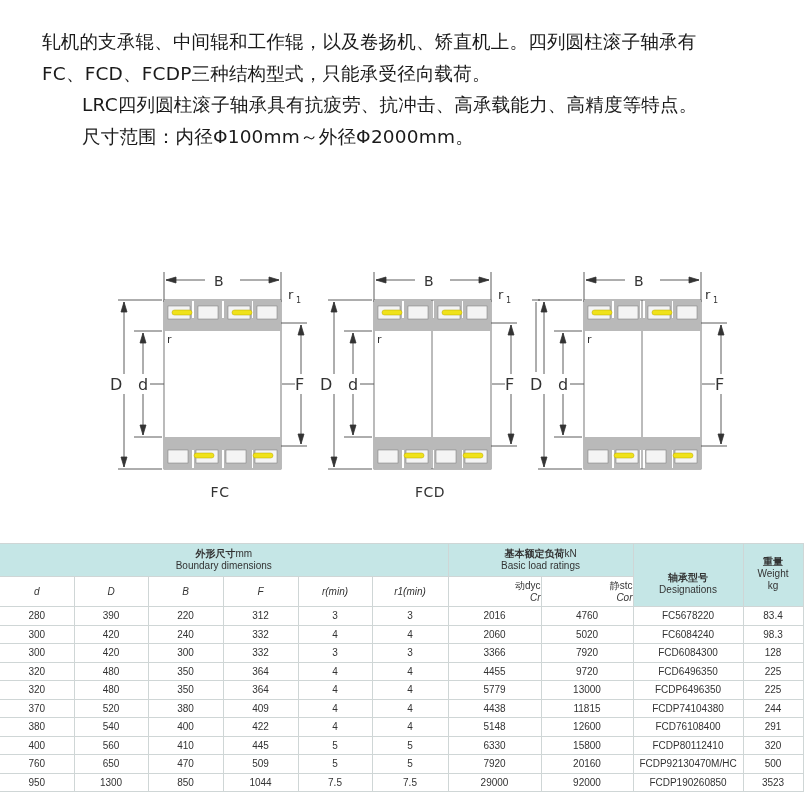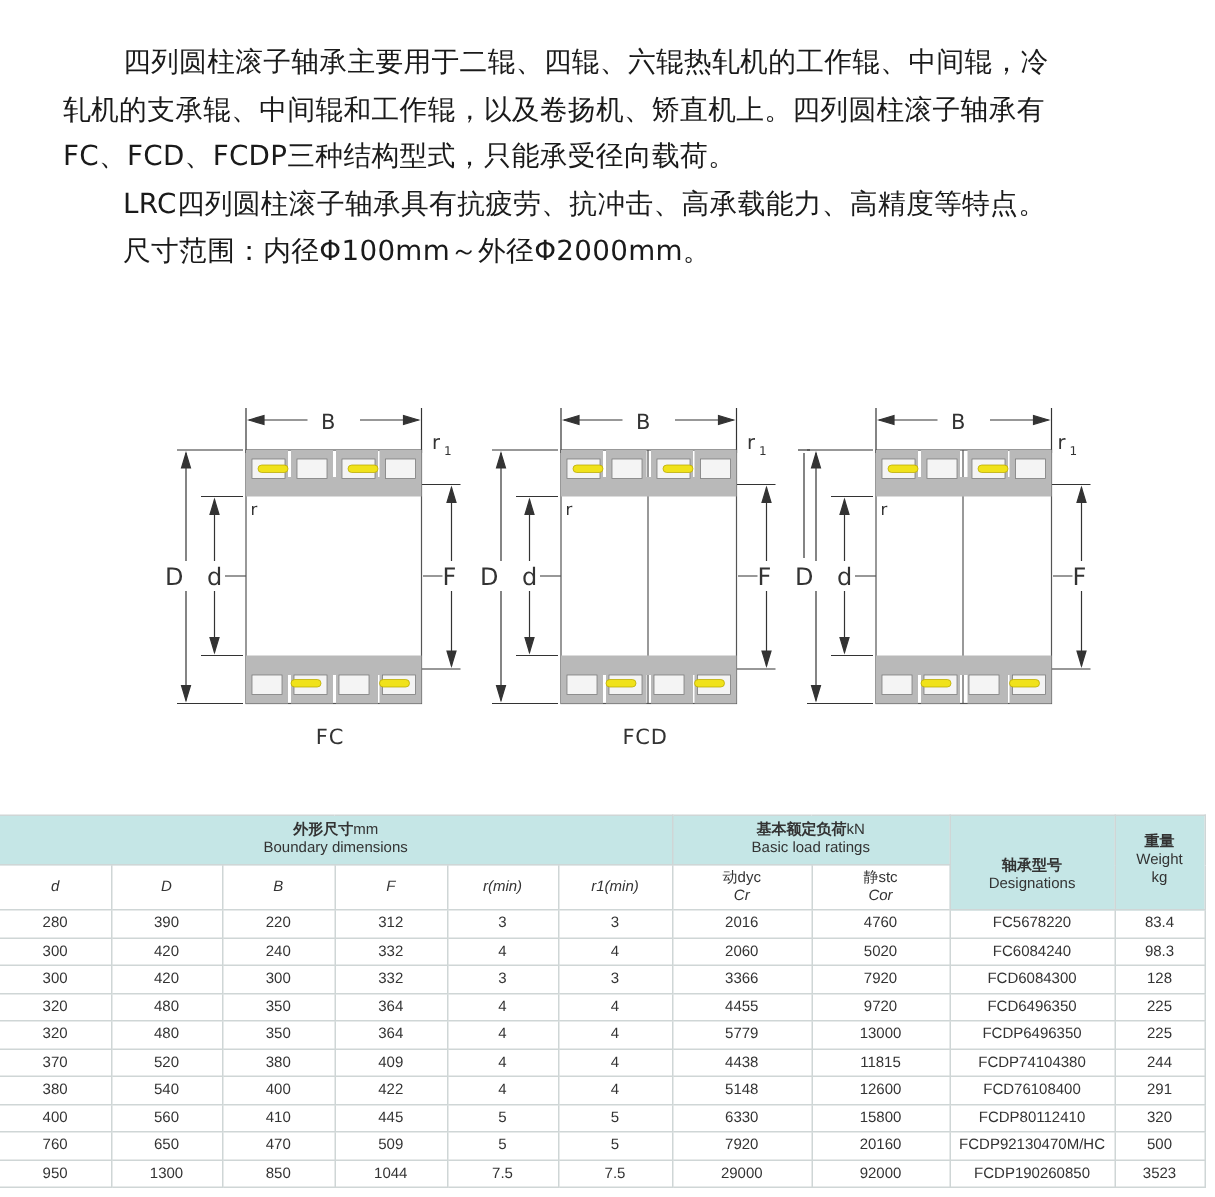--- a/index.html
+++ b/index.html
@@ -11,31 +11,30 @@
 
   .diagrams { position: absolute; left: 0; top: 262px; width: 810px; height: 250px; }
   .diag { position: absolute; top: 0; width: 220px; height: 250px; }
   .diag-label { position: absolute; top: 222px; width: 100%; text-align: center; font-family: "DejaVu Sans", sans-serif; font-size: 14px; color: #333; letter-spacing: 0.5px; }
 
   table.spec { position: absolute; left: 0; top: 543px; width: 803px; border-collapse: collapse; table-layout: fixed; font-family: "Liberation Sans", sans-serif; font-size: 10px; color: #333; }
   table.spec td, table.spec th { border: 1px solid #cfd6d6; text-align: center; padding: 0; font-weight: normal; }
   table.spec th.teal { background: #c5e6e6; }
   table.spec .hdr-top { height: 33px; line-height: 12px; }
   table.spec .hdr-sub { height: 29px; line-height: 12px; font-style: italic; background: #fff; }
-  table.spec .hdr-sub.mix { font-style: normal; }
+  table.spec .hdr-sub.mix { font-style: normal; text-align: right; }
   table.spec .hdr-sub.mix i { font-style: italic; }
   table.spec tbody td { height: 17.5px; line-height: 17.5px; }
   table.spec .cn { font-weight: bold; }
   table.spec th:first-child, table.spec td:first-child { border-left: none; }
 </style>
 </head>
 <body>
 
 <div class="intro">
-  <p class="ind">四列圆柱滚子轴承主要用于二辊、四辊、六辊热轧机的工作辊、中间辊，冷</p>
   <p class="noind">轧机的支承辊、中间辊和工作辊，以及卷扬机、矫直机上。四列圆柱滚子轴承有</p>
   <p class="noind">FC、FCD、FCDP三种结构型式，只能承受径向载荷。</p>
   <p class="ind">LRC四列圆柱滚子轴承具有抗疲劳、抗冲击、高承载能力、高精度等特点。</p>
   <p class="ind">尺寸范围：内径Φ100mm～外径Φ2000mm。</p>
 </div>
 
 <div class="diagrams">
 
   <div class="diag" style="left:110px;">
     <svg width="220" height="220" viewBox="0 0 220 220">

